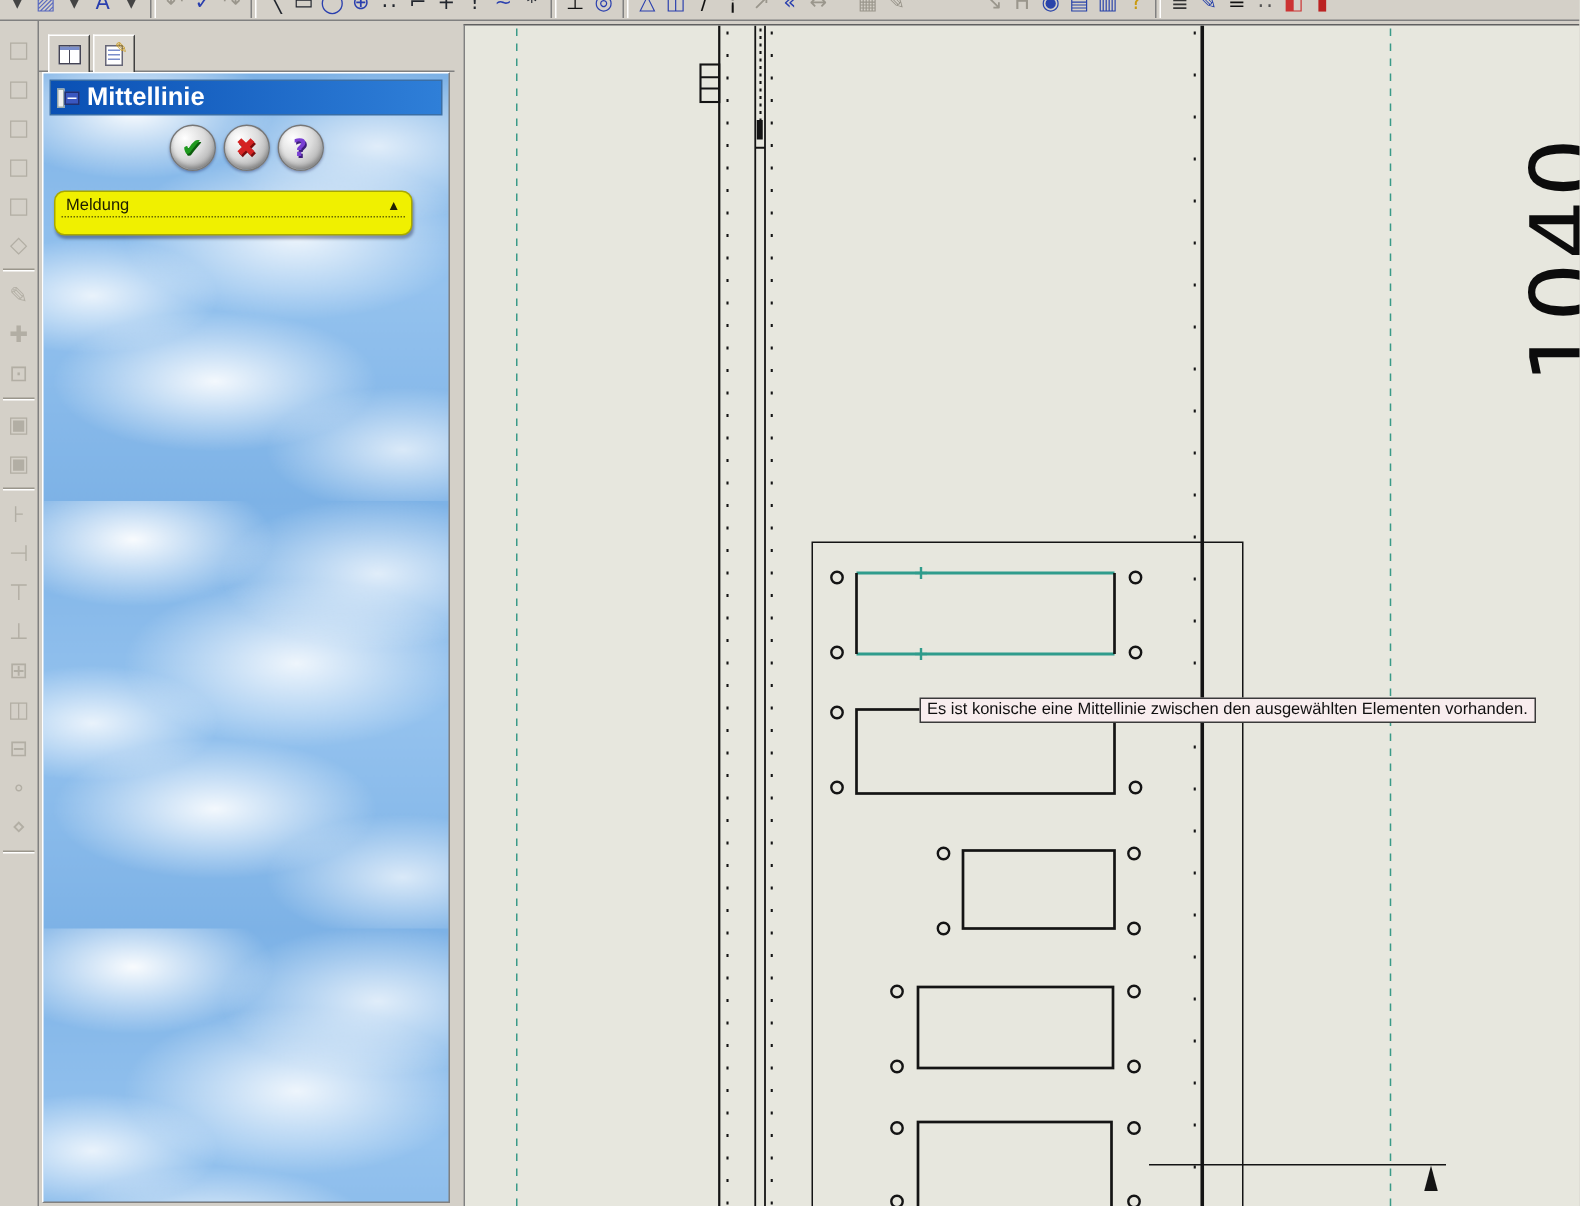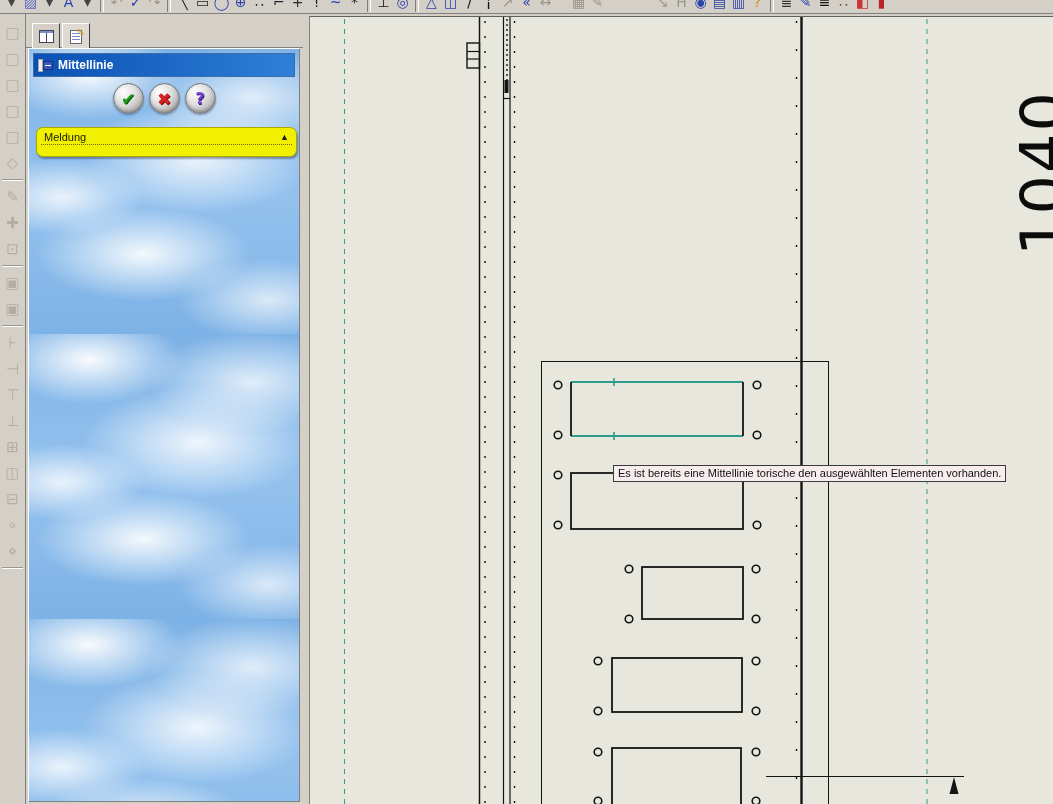--- a/index.html
+++ b/index.html
@@ -53,40 +53,40 @@
       radial-gradient(ellipse 160px 78px at 62% 38%, rgba(255,255,255,.85), rgba(255,255,255,0) 72%),
       radial-gradient(ellipse 120px 55px at 12% 52%, rgba(255,255,255,.8),  rgba(255,255,255,0) 70%),
       radial-gradient(ellipse 150px 65px at 42% 72%, rgba(255,255,255,.9),  rgba(255,255,255,0) 72%),
       radial-gradient(ellipse 130px 60px at 88% 88%, rgba(255,255,255,.7),  rgba(255,255,255,0) 70%),
       linear-gradient(180deg,#7db2e6 0%, #94c2ee 50%, #7db2e6 100%);
     background-size:272px 285px; background-repeat:repeat; }
 
   #pm-title { position:absolute; left:4px; right:4px; top:4px; height:24px;
     background:linear-gradient(90deg,#0a50b4,#2f7fd8);
     border:1px solid #3a6ea5; display:flex; align-items:center; padding-left:4px; }
-  #pm-title .txt { color:#fff; font-weight:bold; font-size:12px; margin-left:5px; }
+  #pm-title .txt { color:#fff; font-weight:bold; font-size:17px; margin-left:5px; }
   .cl-icon { width:15px; height:13px; position:relative; }
   .cl-icon .bar { position:absolute; left:0; top:0; width:5px; height:13px; background:#f0f0f0;
     border:1px solid #9aa; }
   .cl-icon .box { position:absolute; left:5px; top:2px; width:10px; height:9px; background:#3a57c0;
     border:1px solid #203070; }
   .cl-icon .box i { position:absolute; left:1px; top:3px; width:6px; height:1px; background:#fff; }
 
   #pm-buttons { position:absolute; left:0; right:0; top:34px; height:34px;
     display:flex; justify-content:center; gap:5px; }
   .pmbtn { width:31px; height:31px; border-radius:50%;
     background:radial-gradient(circle at 32% 28%, #ffffff, #dcdcdc 45%, #b9b9b9 70%, #8f8f8f 100%);
     border:1px solid #777; box-shadow:inset 0 -2px 3px rgba(0,0,0,.25), 0 1px 2px rgba(0,0,60,.35);
     display:flex; align-items:center; justify-content:center;
     font-family:"DejaVu Sans", sans-serif; font-weight:bold; font-size:17px; cursor:pointer; }
   .pmbtn.ok   { color:#1f9a1f; text-shadow:1px 1px 0 #0d5d0d; }
   .pmbtn.cancel { color:#d42222; text-shadow:1px 1px 0 #7a0d0d; }
   .pmbtn.help { color:#7a3fd4; font-size:16px; text-shadow:1px 1px 0 #3d1d7a; }
 
-  #msgbox { position:absolute; left:7px; top:78px; width:261px;
+  #msgbox { position:absolute; left:7px; top:78px; width:239px;
     background:#f0f000; border:1px solid #a8a800; border-radius:7px;
     box-shadow:1px 2px 2px rgba(0,0,40,.35); padding:2px 0 7px 0; }
   #msg-head { display:flex; align-items:center; padding:1px 7px 1px 7px; }
   #msg-head .h { font-size:11px; color:#202000; flex:1; }
   #msg-head .tri { font-size:9px; color:#202000; }
   #msg-dots { border-bottom:1px dotted #6a6a00; margin:0 4px 4px 4px; height:1px; }
   #msg-body { font-size:11px; color:#101000; line-height:1.32; padding:0 10px 0 9px; }
 
   
   #drawing { position:absolute; left:309px; top:16px; width:744px; height:788px;
@@ -348,17 +348,17 @@
       <circle cx="755" cy="660" r="3.8" fill="none" stroke="#141414" stroke-width="1.6"></circle>
       <circle cx="597" cy="710" r="3.8" fill="none" stroke="#141414" stroke-width="1.6"></circle>
       <circle cx="755" cy="710" r="3.8" fill="none" stroke="#141414" stroke-width="1.6"></circle>
       <circle cx="597" cy="751" r="3.8" fill="none" stroke="#141414" stroke-width="1.6"></circle>
       <circle cx="755" cy="751" r="3.8" fill="none" stroke="#141414" stroke-width="1.6"></circle>
       <circle cx="597" cy="800" r="3.8" fill="none" stroke="#141414" stroke-width="1.6"></circle>
       <circle cx="755" cy="800" r="3.8" fill="none" stroke="#141414" stroke-width="1.6"></circle>
       <line x1="765" y1="775.5" x2="963" y2="775.5" stroke="#141414" stroke-width="1"></line>
       <polygon points="953,776 948.5,793 957.5,793" fill="#141414"></polygon>
     </svg>
-  <div id="tooltip">Es ist bereits eine Mittellinie torische den ausgewählten Elementen vorhanden.</div>
+  <div id="tooltip">Es ist konische eine Mittellinie zwischen den ausgewählten Elementen vorhanden.</div>
   <div id="dim-text">
     <span>1040</span>
   </div>
 </div>
 
 </body></html>

